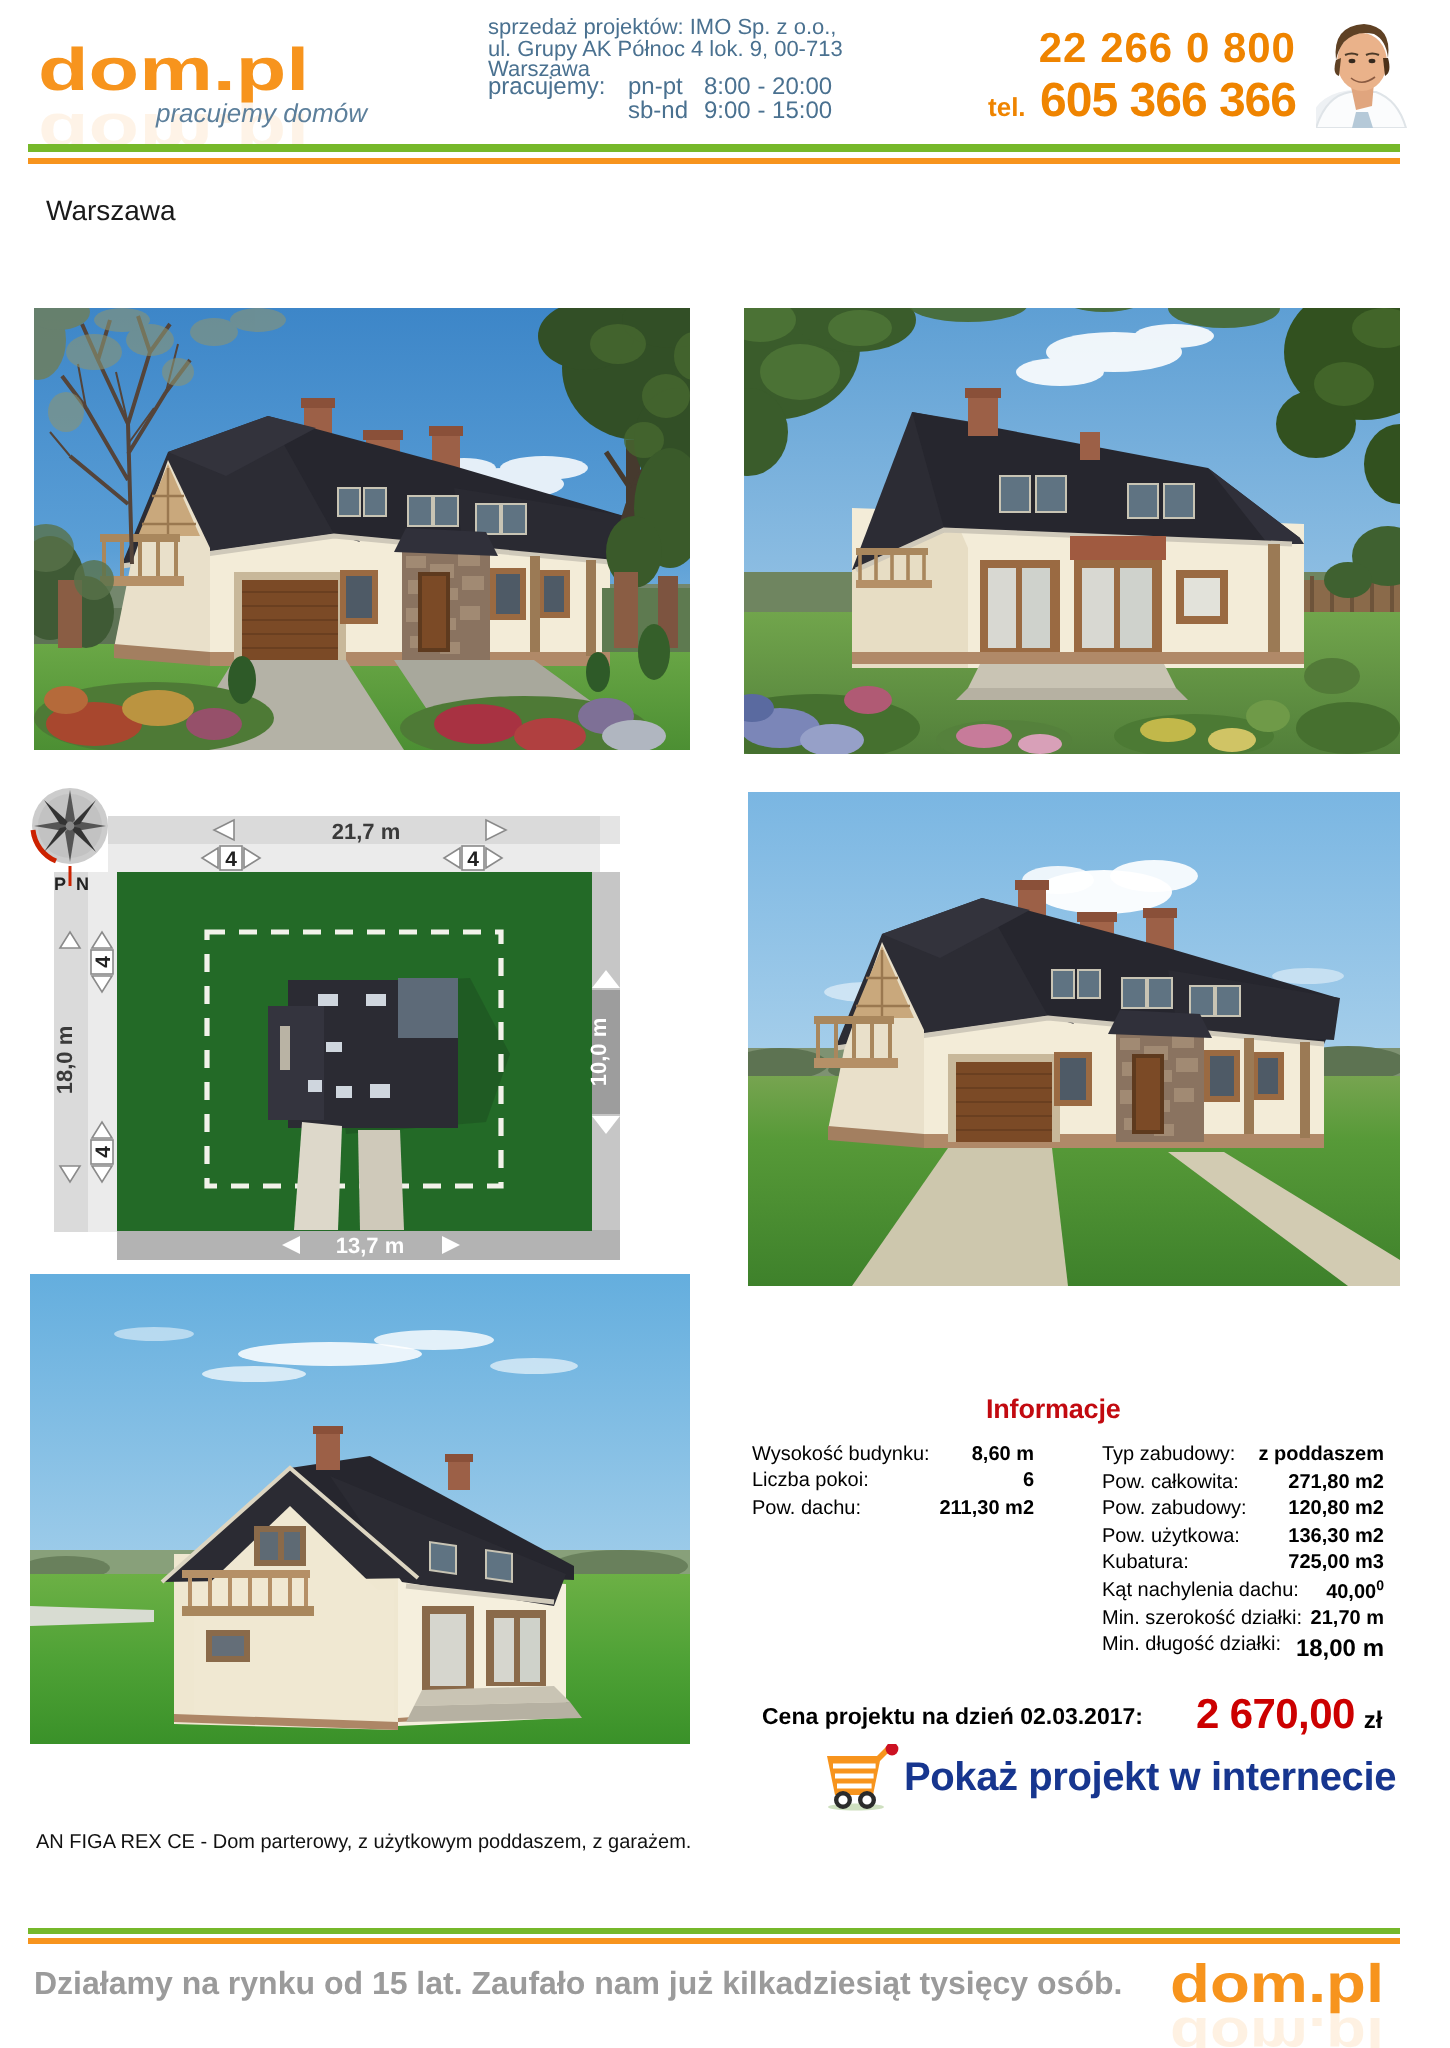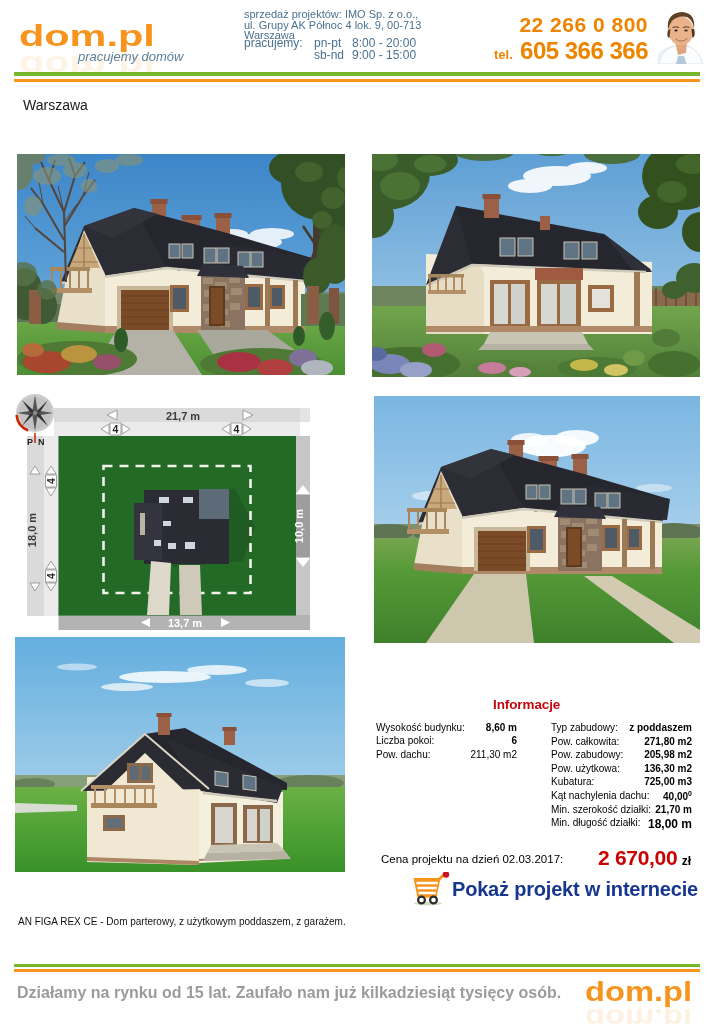--- a/index.html
+++ b/index.html
@@ -615,35 +615,35 @@
       <polygon points="196,208 262,206 270,214 192,216" fill="#c9c4b4"></polygon>
       <polygon points="192,216 270,214 276,222 188,224" fill="#b6b1a2"></polygon>
     </g>
   </svg>
 
   <div class="abs" style="left:493px;top:697px;width:200px;font-size:13.5px;font-weight:bold;color:#c20a10;letter-spacing:-0.1px;">Informacje</div>
 
   <div class="abs" style="left:376px;top:722px;width:141px;font-size:10px;color:#000;">
     <div style="position:relative;height:13.3px;">Wysokość budynku:<span style="position:absolute;right:0;font-weight:bold;">8,60 m</span></div>
     <div style="position:relative;height:13.3px;">Liczba pokoi:<span style="position:absolute;right:0;font-weight:bold;">6</span></div>
-    <div style="position:relative;height:13.3px;">Pow. dachu:<span style="position:absolute;right:0;font-weight:normal;text-align:right;">211,30 m2</span></div>
+    <div style="position:relative;height:13.3px;">Pow. dachu:<span style="position:absolute;right:0;font-weight:bold;text-align:right;">211,30 m2</span></div>
   </div>
 
   <div class="abs" style="left:551px;top:722px;width:141px;font-size:10px;color:#000;">
     <div style="position:relative;height:13.6px;">Typ zabudowy:<span style="position:absolute;right:0;font-weight:bold;">z poddaszem</span></div>
     <div style="position:relative;height:13.6px;">Pow. całkowita:<span style="position:absolute;right:0;font-weight:bold;">271,80 m2</span></div>
-    <div style="position:relative;height:13.6px;">Pow. zabudowy:<span style="position:absolute;right:0;font-weight:bold;">205,98 m2</span></div>
+    <div style="position:relative;height:13.6px;">Pow. zabudowy:<span style="position:absolute;right:0;font-weight:bold;">120,80 m2</span></div>
     <div style="position:relative;height:13.6px;">Pow. użytkowa:<span style="position:absolute;right:0;font-weight:bold;">136,30 m2</span></div>
     <div style="position:relative;height:13.6px;">Kubatura:<span style="position:absolute;right:0;font-weight:bold;">725,00 m3</span></div>
     <div style="position:relative;height:13.6px;">Kąt nachylenia dachu:<span style="position:absolute;right:0;font-weight:bold;">40,00<span style="font-size:7px;vertical-align:4px;">0</span></span></div>
     <div style="position:relative;height:13.6px;">Min. szerokość działki:<span style="position:absolute;right:0;font-weight:bold;">21,70 m</span></div>
     <div style="position:relative;height:13.6px;">Min. długość działki:<span style="position:absolute;right:0;font-weight:bold;font-size:12px;">18,00 m</span></div>
   </div>
 
-  <div class="abs" style="left:381px;top:853px;font-size:11.5px;font-weight:normal;color:#000;">Cena projektu na dzień 02.03.2017:</div>
+  <div class="abs" style="left:381px;top:853px;font-size:11.5px;font-weight:bold;color:#000;">Cena projektu na dzień 02.03.2017:</div>
   <div class="abs" style="left:598px;top:846px;width:110px;white-space:nowrap;"><span style="font-size:21px;font-weight:bold;color:#cc0000;letter-spacing:-0.3px;">2 670,00</span> <span style="font-size:12px;font-weight:bold;color:#000;">zł</span></div>
 
   <svg class="abs" style="left:412px;top:872px;" width="38" height="34" viewBox="0 0 38 34">
     <ellipse cx="16" cy="31.5" rx="14" ry="1.8" fill="#cfe0c0"></ellipse>
     <polygon points="1.5,6 28.5,6 24.5,25.5 5.5,25.5" fill="#f7941d"></polygon>
     <path d="M27,7.5 L33,1.5" stroke="#f7941d" stroke-width="2.8" fill="none"></path>
     <circle cx="34" cy="2.5" r="3.2" fill="#cc1122"></circle>
     <path d="M4.5,11 L25.8,11 M5.5,16 L24.8,16 M6.5,21 L23.8,21" stroke="#ffffff" stroke-width="2.6"></path>
     <circle cx="9.5" cy="28" r="3.4" fill="#fff" stroke="#2b2b2b" stroke-width="2.2"></circle>
     <circle cx="21.5" cy="28" r="3.4" fill="#fff" stroke="#2b2b2b" stroke-width="2.2"></circle>

